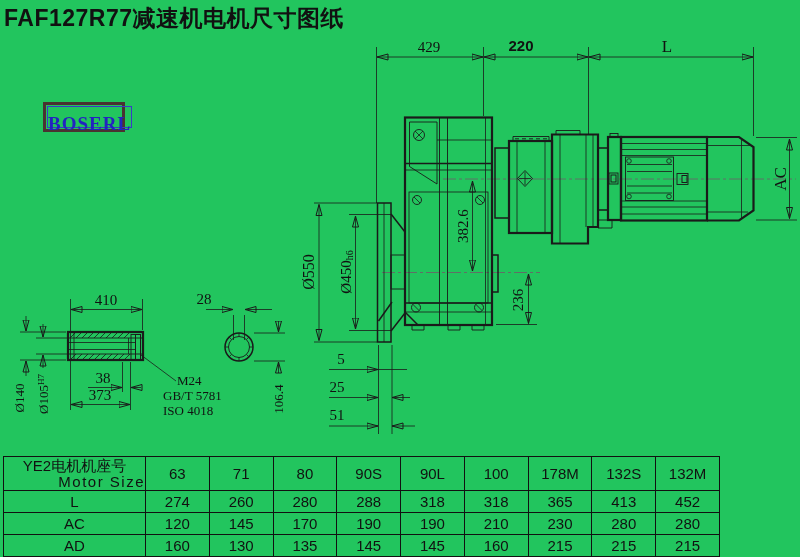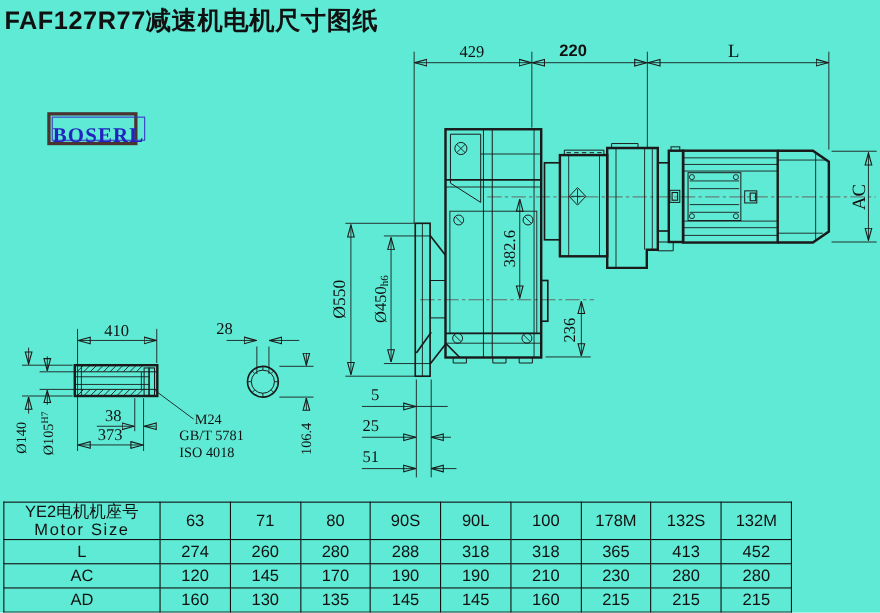--- a/index.html
+++ b/index.html
@@ -1,16 +1,16 @@
 <!DOCTYPE html>
 <html><head>
 <meta charset="utf-8">
 <style>
   html,body{margin:0;padding:0;background:#fff;}
-  #stage{position:relative;width:800px;height:557px;background:#5eead4;overflow:hidden;
+  #stage{position:relative;width:800px;height:557px;background:#22c55e;overflow:hidden;
          font-family:"Liberation Sans",sans-serif;color:#111;}
   #title{position:absolute;left:4px;top:3px;font-size:23px;font-weight:700;
          letter-spacing:0.5px;white-space:nowrap;}
   #logo{position:absolute;left:43px;top:102px;width:82px;height:30px;
         border:3px solid #4a3331;box-sizing:border-box;display:flex;}
   #logo .inner{flex:1;margin:1px;border:1px solid #3a3ac8;display:flex;
         align-items:center;justify-content:center;}
   #logo .inner span{font-family:"Liberation Serif",serif;font-size:19px;font-weight:600;
         color:#2323c0;letter-spacing:1px;margin-top:14px;}
   svg{position:absolute;left:0;top:0;}
@@ -19,21 +19,21 @@
   .cl{stroke:#666;stroke-width:0.9px;stroke-dasharray:13 3 3 3;}
   .dim{font-family:"Liberation Serif",serif;font-size:15px;fill:#111;stroke:none;}
   .dimb{font-family:"Liberation Sans",sans-serif;font-size:15px;font-weight:700;fill:#111;stroke:none;}
   .sm{font-size:13px;}
   table#size{position:absolute;left:3px;top:456px;width:717px;border-collapse:collapse;
         table-layout:fixed;font-size:15px;}
   table#size td{border:1.6px solid #111;text-align:center;padding:0;height:21px;
         white-space:nowrap;overflow:hidden;}
   table#size td.hd{height:33px;line-height:16px;}
   table#size .c0{width:141px;}
-  .ms{letter-spacing:1.5px;}
+  .ms{letter-spacing:1.5px;text-align:right;}
 </style>
 </head>
 <body>
 
 <div id="stage">
 
   <div id="title">FAF127R77减速机电机尺寸图纸</div>
 
   <div id="logo">
     <div class="inner">

